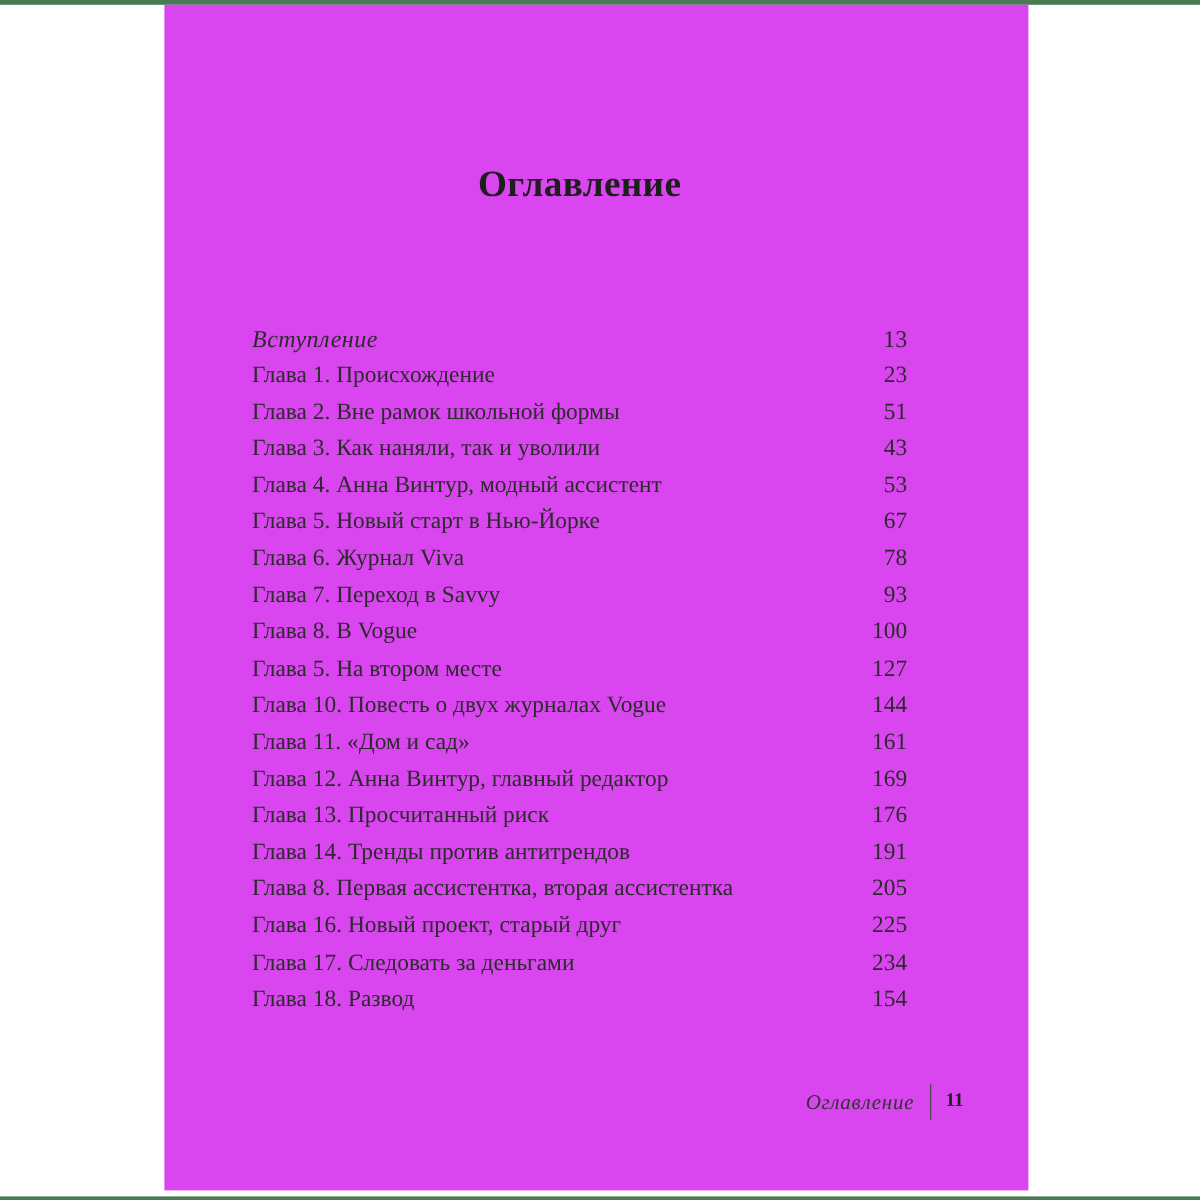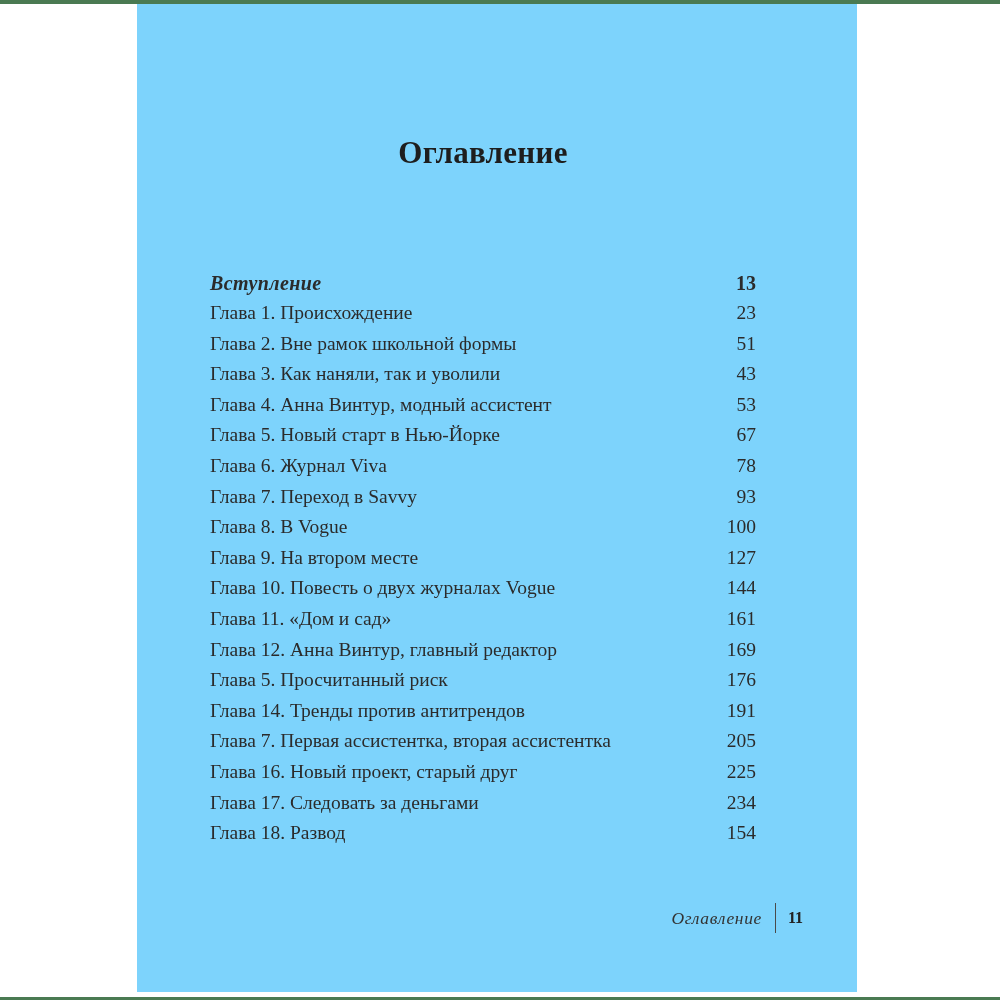--- a/index.html
+++ b/index.html
@@ -22,21 +22,21 @@
   }
   .accent-bar.top { top: 0; height: 4px; }
   .accent-bar.bottom { bottom: 0; height: 3px; }
 
   .book-page {
     position: absolute;
     left: 137px;
     top: 4px;
     width: 720px;
     height: 988px;
-    background: #7dd3fc;
+    background: #d946ef;
     box-sizing: border-box;
     padding: 0 101px 0 73px;
     color: #2b2b2b;
   }
 
   .toc-title {
     margin: 0;
     margin-top: 130px;
     font-size: 31px;
     line-height: 38px;
@@ -54,21 +54,20 @@
     line-height: 30.6px;
     white-space: nowrap;
   }
   .toc-row .chapter-label { text-align: left; }
   .toc-row .chapter-page { text-align: left; }
 
   .intro-row {
     margin-top: 96px;
     font-size: 20px;
     line-height: 30px;
-    font-weight: bold;
   }
   .intro-row .chapter-label {
     font-style: italic;
     letter-spacing: 0.4px;
   }
 
   .toc-list {
   }
 
   .page-footer {
@@ -145,51 +144,51 @@
     <span class="chapter-label">Глава 7. Переход в Savvy</span>
     <span class="chapter-page">93</span>
   </div>
 
   <div class="toc-row">
     <span class="chapter-label">Глава 8. В Vogue</span>
     <span class="chapter-page">100</span>
   </div>
 
   <div class="toc-row">
-    <span class="chapter-label">Глава 9. На втором месте</span>
+    <span class="chapter-label">Глава 5. На втором месте</span>
     <span class="chapter-page">127</span>
   </div>
 
   <div class="toc-row">
     <span class="chapter-label">Глава 10. Повесть о двух журналах Vogue</span>
     <span class="chapter-page">144</span>
   </div>
 
   <div class="toc-row">
     <span class="chapter-label">Глава 11. «Дом и сад»</span>
     <span class="chapter-page">161</span>
   </div>
 
   <div class="toc-row">
     <span class="chapter-label">Глава 12. Анна Винтур, главный редактор</span>
     <span class="chapter-page">169</span>
   </div>
 
   <div class="toc-row">
-    <span class="chapter-label">Глава 5. Просчитанный риск</span>
+    <span class="chapter-label">Глава 13. Просчитанный риск</span>
     <span class="chapter-page">176</span>
   </div>
 
   <div class="toc-row">
     <span class="chapter-label">Глава 14. Тренды против антитрендов</span>
     <span class="chapter-page">191</span>
   </div>
 
   <div class="toc-row">
-    <span class="chapter-label">Глава 7. Первая ассистентка, вторая ассистентка</span>
+    <span class="chapter-label">Глава 8. Первая ассистентка, вторая ассистентка</span>
     <span class="chapter-page">205</span>
   </div>
 
   <div class="toc-row">
     <span class="chapter-label">Глава 16. Новый проект, старый друг</span>
     <span class="chapter-page">225</span>
   </div>
 
   <div class="toc-row">
     <span class="chapter-label">Глава 17. Следовать за деньгами</span>

